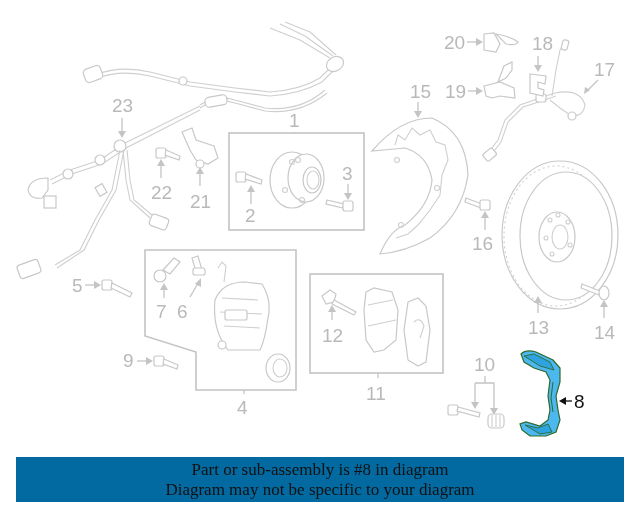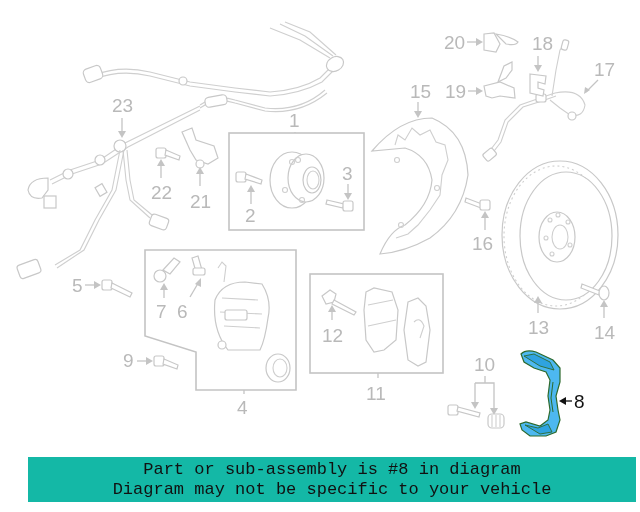--- a/index.html
+++ b/index.html
@@ -6,21 +6,21 @@
   #stage{position:relative;width:640px;height:512px;overflow:hidden;background:#fff;font-family:"Liberation Sans",sans-serif;}
   #diagram{position:absolute;left:0;top:0;width:640px;height:512px;}
   .lbl{font-family:"Liberation Sans",sans-serif;font-size:19px;fill:#b9b9b9;}
   .lbl-hl{font-family:"Liberation Sans",sans-serif;font-size:19px;fill:#111;}
   .ln{stroke:#c4c4c4;fill:none;stroke-width:1.3;}
   .box{stroke:#c4c4c4;fill:none;stroke-width:1.6;}
   .part{stroke:#c8c8c8;fill:#fff;stroke-width:1.2;}
   .part-f{stroke:#cfcfcf;fill:none;stroke-width:1.1;}
   .hl{stroke:#2d6a2d;fill:#4db8f0;stroke-width:1.2;}
   .hl-d{stroke:#2d6a2d;fill:#2fa3e0;stroke-width:0.9;}
-  #banner{position:absolute;left:16px;top:457px;width:608px;height:45px;background:#14b8a6;text-align:center;color:#111;font-family:Liberation Mono, monospace;font-size:17px;line-height:20px;padding-top:3px;box-sizing:border-box;margin-left:12px;}
+  #banner{position:absolute;left:16px;top:457px;width:608px;height:45px;background:#0369a1;text-align:center;color:#111;font-family:Liberation Serif, serif;font-size:17px;line-height:20px;padding-top:3px;box-sizing:border-box;}
   #banner div{white-space:nowrap;}
 </style>
 </head>
 <body>
 
 <div id="stage">
 <svg id="diagram" viewBox="0 0 640 512" xmlns="http://www.w3.org/2000/svg">
 
   <g>
     <path class="part-f" d="M95,75 Q120,65 150,72 L190,82 L235,88 L270,92"></path>
@@ -257,15 +257,15 @@
     <path class="hl-d" d="M525,425 L538,428 L548,424 L552,432 L540,434 Z"></path>
     <path d="M553,382 L551,398 L553,412" stroke="#2d6a2d" stroke-width="1" fill="none"></path>
     <line x1="562" y1="401" x2="572" y2="401" stroke="#111" stroke-width="1.3"></line>
     <path d="M566,397 L559,401 L566,405 Z" fill="#111"></path>
     <text class="lbl-hl" x="574" y="408">8</text>
   </g>
 </svg>
 
 <div id="banner">
   <div>Part or sub-assembly is #8 in diagram</div>
-  <div>Diagram may not be specific to your vehicle</div>
+  <div>Diagram may not be specific to your diagram</div>
 </div>
 </div>
 
 </body></html>

